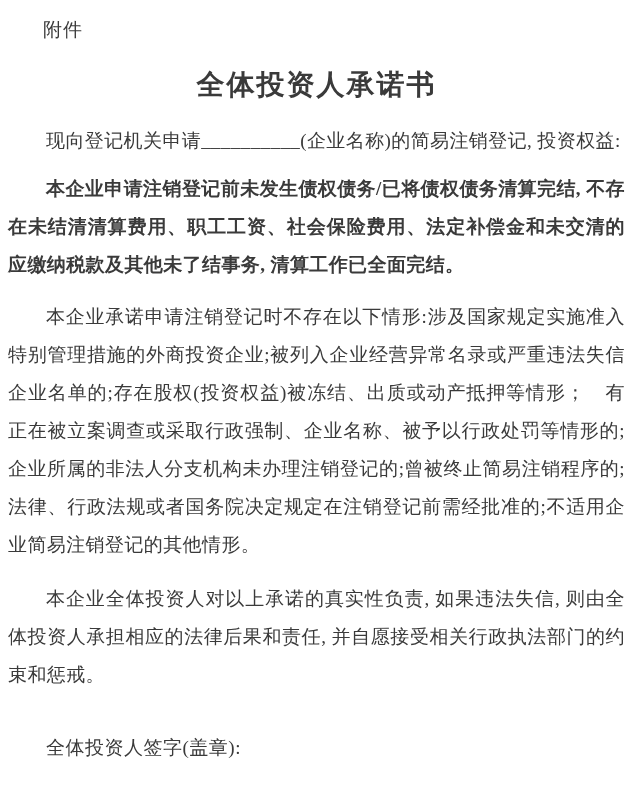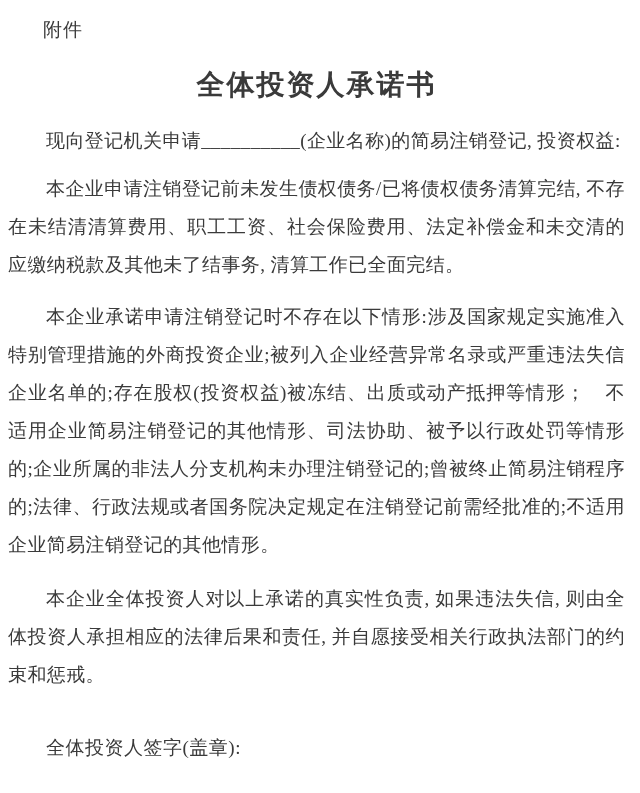--- a/index.html
+++ b/index.html
@@ -36,21 +36,21 @@
     letter-spacing: 2px;
   }
   .para {
     margin: 0;
     text-indent: 2em;
     text-align: justify;
     line-height: 38px;
     letter-spacing: 0.4px;
   }
   .para-1 { margin-top: 22px; }
-  .para-2 { margin-top: 10px; }
+  .para-2 { margin-top: 10px; font-weight: bold; }
   .para-3 { margin-top: 14px; }
   .para-4 { margin-top: 16px; }
   .signature {
     margin-top: 40px;
     margin-left: 2em;
     line-height: 28px;
     letter-spacing: 0.5px;
   }
 </style>
 </head>
@@ -59,19 +59,19 @@
 <div class="page">
 
   <div class="attachment">附件</div>
 
   <div class="doc-title">全体投资人承诺书</div>
 
   <p class="para para-1">现向登记机关申请__________(企业名称)的简易注销登记, 投资权益:</p>
 
   <p class="para para-2">本企业申请注销登记前未发生债权债务/已将债权债务清算完结, 不存在未结清清算费用、职工工资、社会保险费用、法定补偿金和未交清的应缴纳税款及其他未了结事务, 清算工作已全面完结。</p>
 
-  <p class="para para-3">本企业承诺申请注销登记时不存在以下情形:涉及国家规定实施准入特别管理措施的外商投资企业;被列入企业经营异常名录或严重违法失信企业名单的;存在股权(投资权益)被冻结、出质或动产抵押等情形；　不适用企业简易注销登记的其他情形、司法协助、被予以行政处罚等情形的;企业所属的非法人分支机构未办理注销登记的;曾被终止简易注销程序的;法律、行政法规或者国务院决定规定在注销登记前需经批准的;不适用企业简易注销登记的其他情形。</p>
+  <p class="para para-3">本企业承诺申请注销登记时不存在以下情形:涉及国家规定实施准入特别管理措施的外商投资企业;被列入企业经营异常名录或严重违法失信企业名单的;存在股权(投资权益)被冻结、出质或动产抵押等情形；　有正在被立案调查或采取行政强制、企业名称、被予以行政处罚等情形的;企业所属的非法人分支机构未办理注销登记的;曾被终止简易注销程序的;法律、行政法规或者国务院决定规定在注销登记前需经批准的;不适用企业简易注销登记的其他情形。</p>
 
   <p class="para para-4">本企业全体投资人对以上承诺的真实性负责, 如果违法失信, 则由全体投资人承担相应的法律后果和责任, 并自愿接受相关行政执法部门的约束和惩戒。</p>
 
   <div class="signature">全体投资人签字(盖章):</div>
 
 </div>
 
 </body></html>

